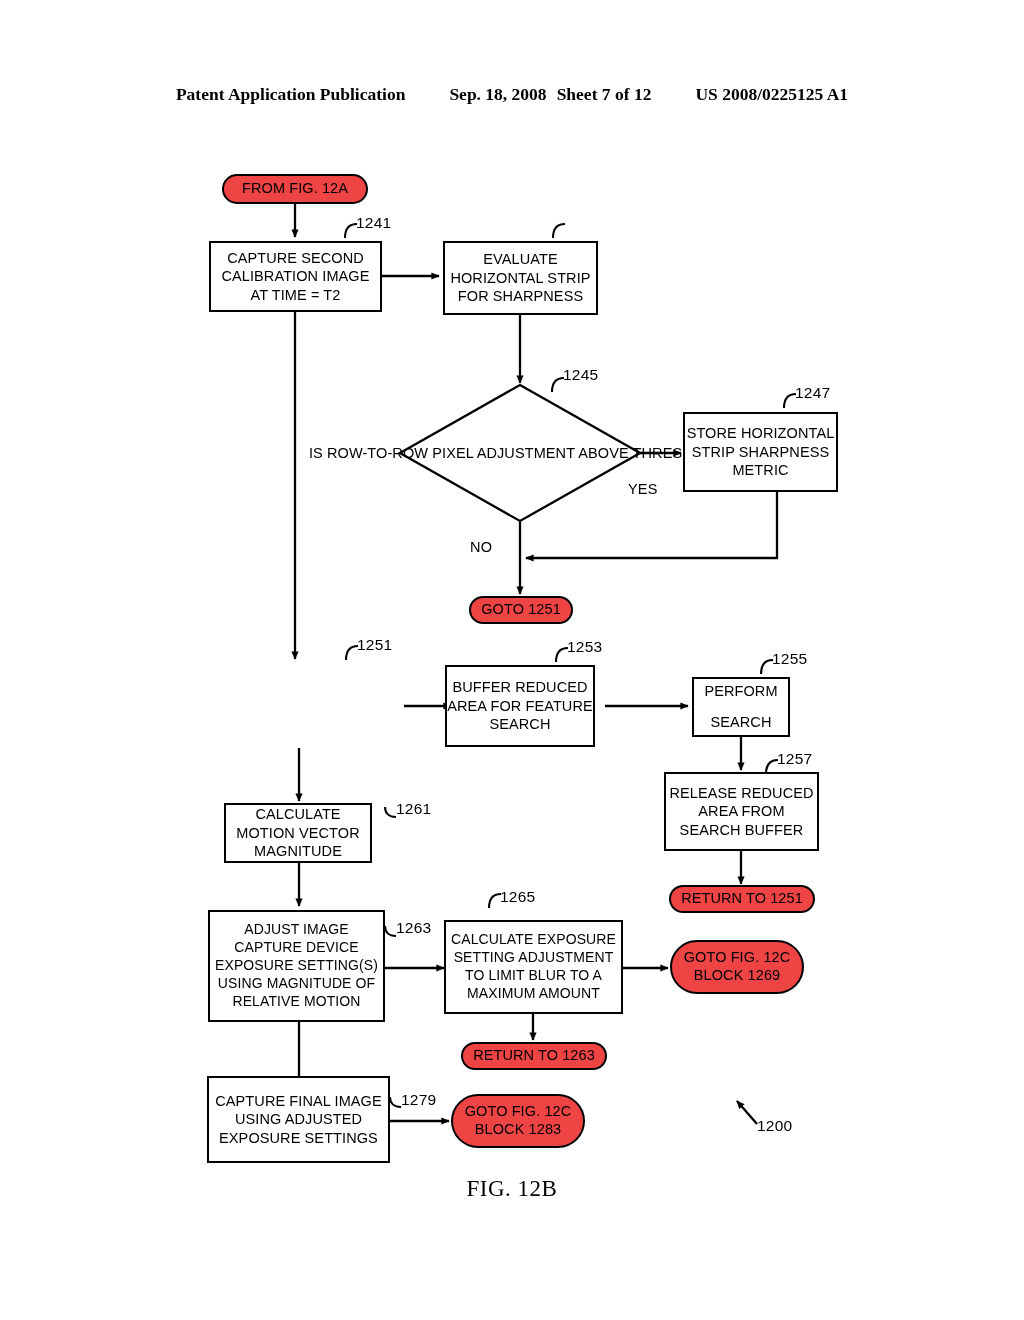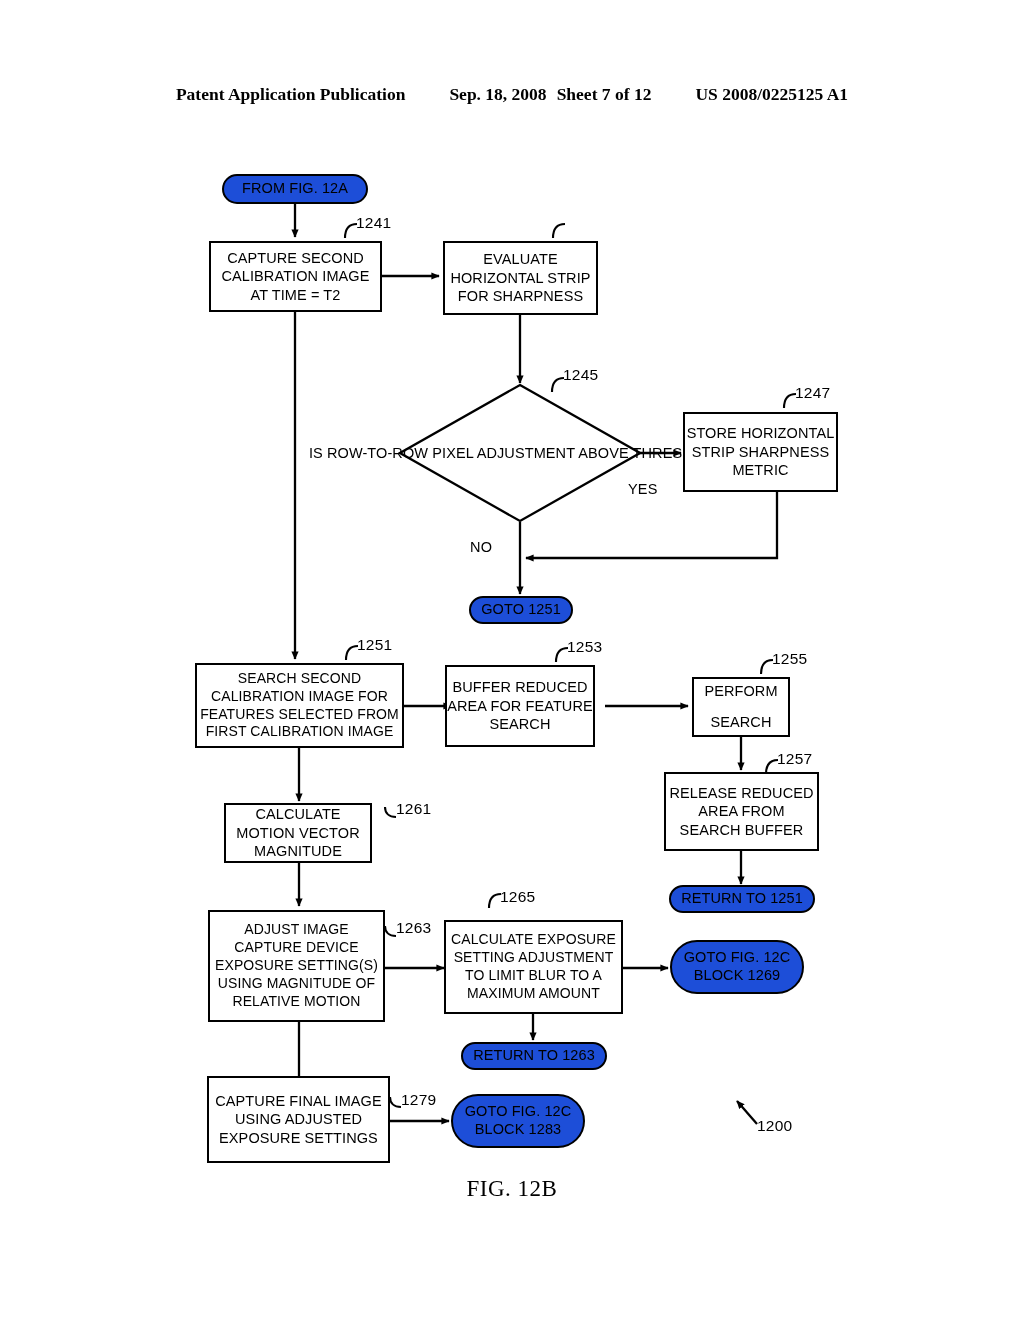--- a/index.html
+++ b/index.html
@@ -68,21 +68,21 @@
     line-height: 1.28;
     letter-spacing: 0.1px;
     padding: 2px 4px;
   }
   .node .ln { display: block; white-space: nowrap; }
 
   .term {
     position: absolute;
     box-sizing: border-box;
     border: 2px solid #000;
-    background: #1d4ed8;
+    background: #ef4444;
     border-radius: 999px;
     display: flex;
     flex-direction: column;
     align-items: center;
     justify-content: center;
     text-align: center;
     font-size: 14.5px;
     line-height: 1.22;
     letter-spacing: 0.1px;
   }
@@ -246,26 +246,20 @@
     <span class="ln">STORE HORIZONTAL</span>
     <span class="ln">STRIP SHARPNESS</span>
     <span class="ln">METRIC</span>
   </div>
 
   <div class="term" style="left:469px; top:596px; width:104px; height:28px;">
     <span class="ln">GOTO 1251</span>
   </div>
 
   <div class="ref" style="left:357px; top:636px;">1251</div>
-  <div class="node" style="left:195px; top:663px; width:209px; height:85px; font-size:14px;">
-    <span class="ln">SEARCH SECOND</span>
-    <span class="ln">CALIBRATION IMAGE FOR</span>
-    <span class="ln">FEATURES SELECTED FROM</span>
-    <span class="ln">FIRST CALIBRATION IMAGE</span>
-  </div>
 
   <div class="ref" style="left:567px; top:638px;">1253</div>
   <div class="node" style="left:445px; top:665px; width:150px; height:82px;">
     <span class="ln">BUFFER REDUCED</span>
     <span class="ln">AREA FOR FEATURE</span>
     <span class="ln">SEARCH</span>
   </div>
 
   <div class="ref" style="left:772px; top:650px;">1255</div>
   <div class="node" style="left:692px; top:677px; width:98px; height:60px;gap:12px;">

